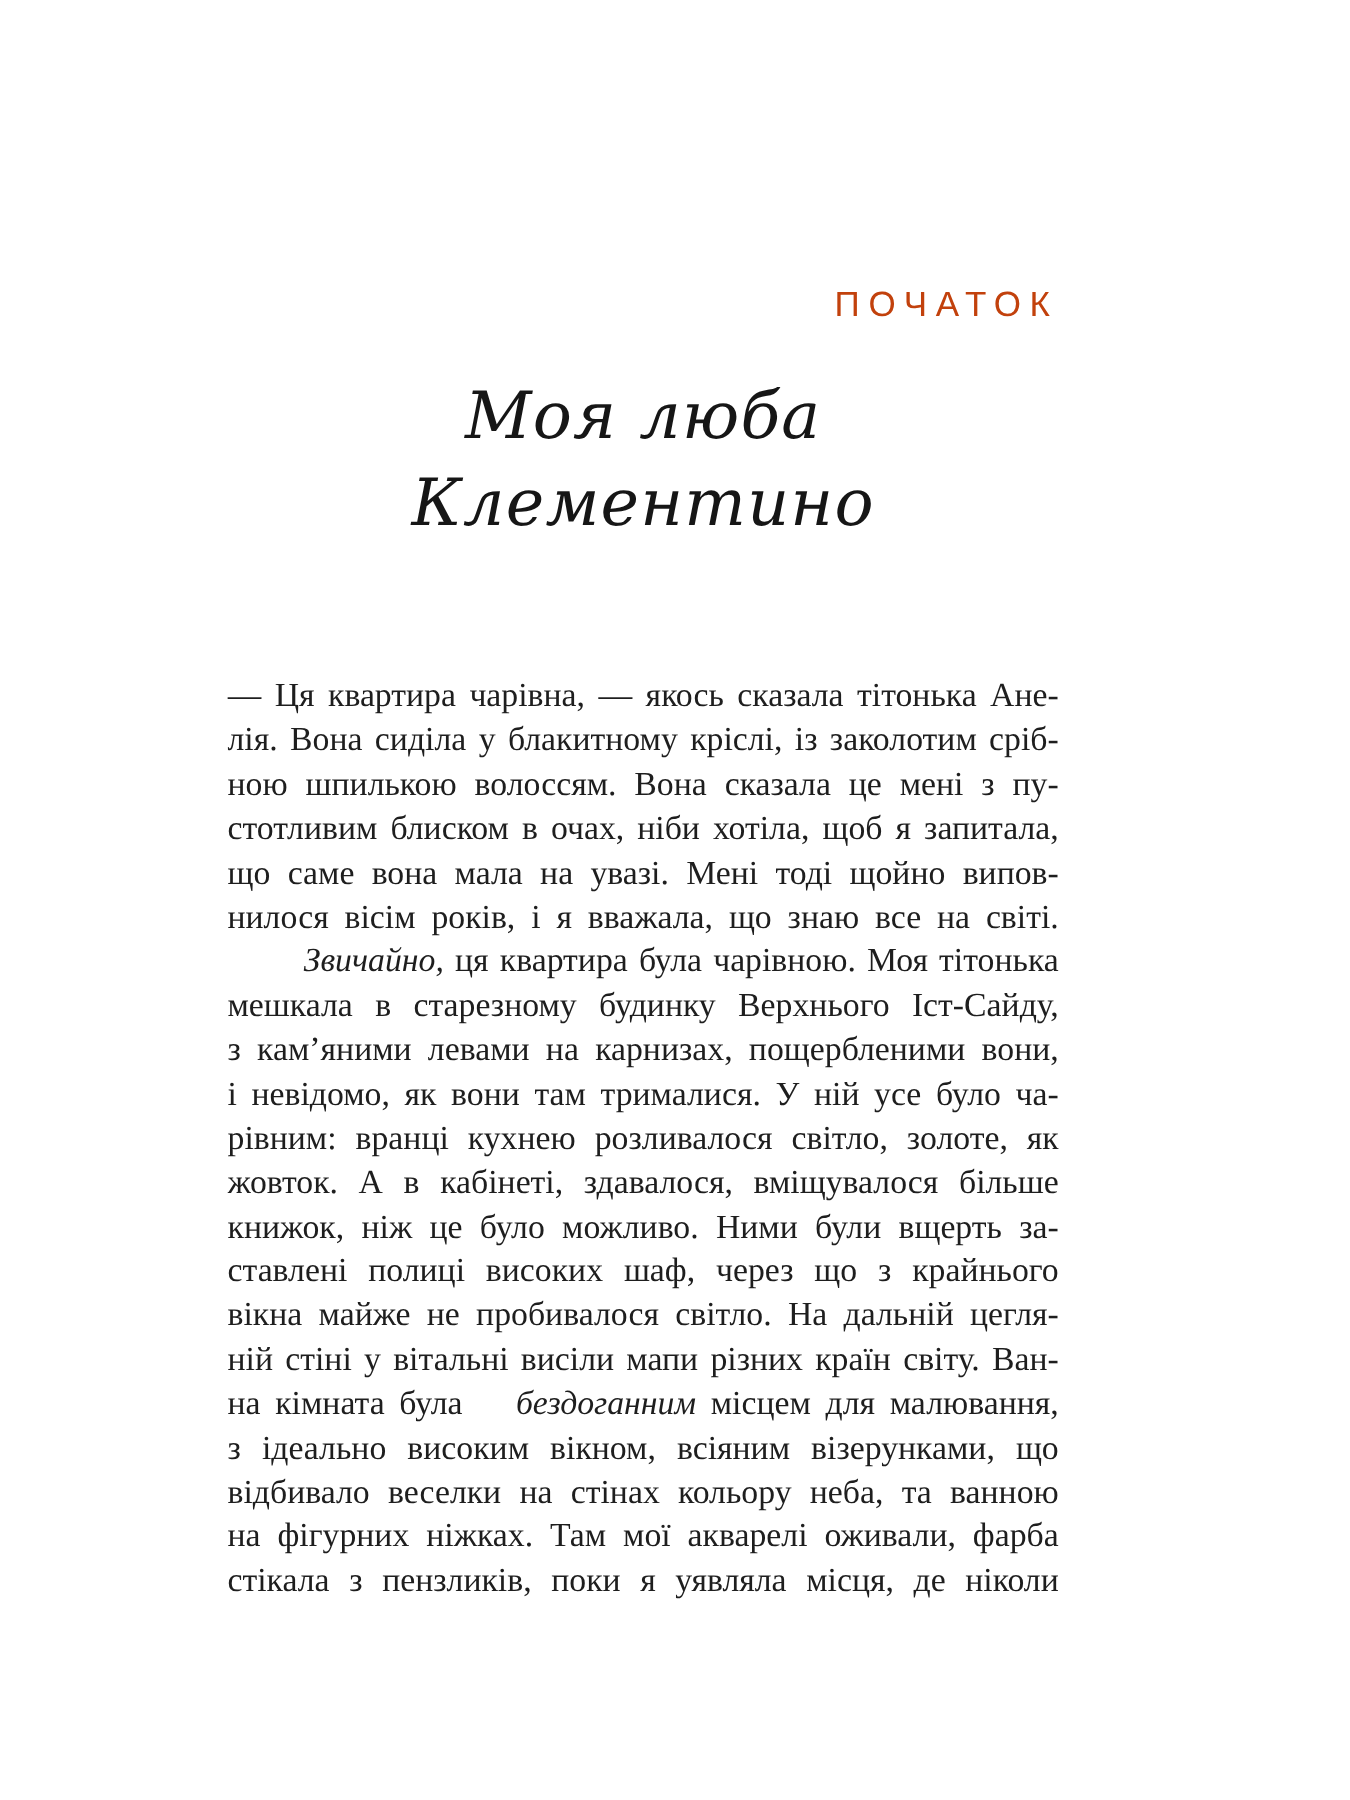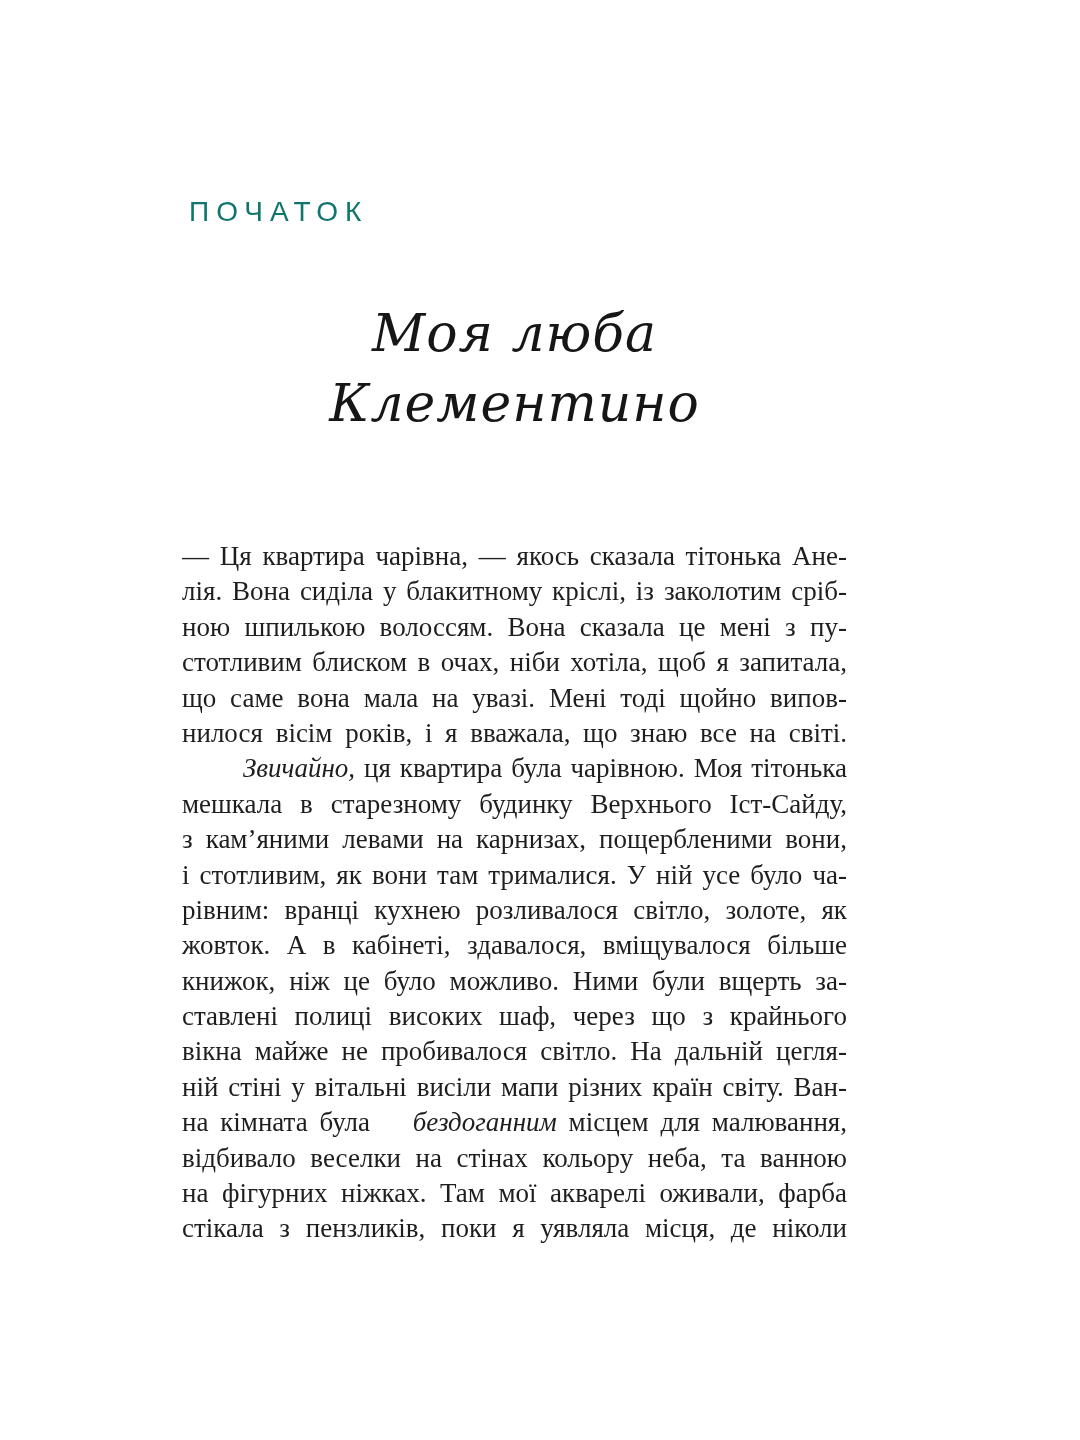--- a/index.html
+++ b/index.html
@@ -11,28 +11,28 @@
     overflow: hidden;
     font-family: "Liberation Serif", serif;
   }
   .content {
     position: absolute;
     left: 182px; top: 0;
     width: 665px; height: 1440px;
   }
   .section-label {
     position: absolute;
-    top: 196px; left: 0; right: 0;
-    text-align: left;
+    top: 228px; left: 0; right: 0;
+    text-align: right;
     font-family: "Liberation Sans", sans-serif;
     font-weight: 300;
     font-size: 28px;
     letter-spacing: 7px;
     text-indent: 7px;
-    color: #0f766e;
+    color: #c2410c;
   }
   .chapter-title {
     position: absolute;
     top: 298px; left: 0; right: 0;
     text-align: center;
     font-family: "DejaVu Serif", serif;
     font-style: italic;
     font-size: 52px;
     line-height: 70px;
     letter-spacing: 1px;
@@ -69,25 +69,26 @@
   <div class="body-text">
       <div class="line"><span>— Ця квартира чарівна, — якось сказала тітонька Ане-</span></div>
       <div class="line"><span>лія. Вона сиділа у блакитному кріслі, із заколотим сріб-</span></div>
       <div class="line"><span>ною шпилькою волоссям. Вона сказала це мені з пу-</span></div>
       <div class="line"><span>стотливим блиском в очах, ніби хотіла, щоб я запитала,</span></div>
       <div class="line"><span>що саме вона мала на увазі. Мені тоді щойно випов-</span></div>
       <div class="line"><span>нилося вісім років, і я вважала, що знаю все на світі.</span></div>
       <div class="line indent"><span class="it">Звичайно,</span><span> ця квартира була чарівною. Моя тітонька</span></div>
       <div class="line"><span>мешкала в старезному будинку Верхнього Іст-Сайду,</span></div>
       <div class="line"><span>з кам’яними левами на карнизах, пощербленими вони,</span></div>
-      <div class="line"><span>і стотливим, як вони там трималися. У ній усе було ча-</span></div>
+      <div class="line"><span>і невідомо, як вони там трималися. У ній усе було ча-</span></div>
       <div class="line"><span>рівним: вранці кухнею розливалося світло, золоте, як</span></div>
       <div class="line"><span>жовток. А в кабінеті, здавалося, вміщувалося більше</span></div>
       <div class="line"><span>книжок, ніж це було можливо. Ними були вщерть за-</span></div>
       <div class="line"><span>ставлені полиці високих шаф, через що з крайнього</span></div>
       <div class="line"><span>вікна майже не пробивалося світло. На дальній цегля-</span></div>
       <div class="line"><span>ній стіні у вітальні висіли мапи різних країн світу. Ван-</span></div>
       <div class="line"><span>на кімната була </span><span class="it">бездоганним</span><span> місцем для малювання,</span></div>
+      <div class="line"><span>з ідеально високим вікном, всіяним візерунками, що</span></div>
       <div class="line"><span>відбивало веселки на стінах кольору неба, та ванною</span></div>
       <div class="line"><span>на фігурних ніжках. Там мої акварелі оживали, фарба</span></div>
       <div class="line"><span>стікала з пензликів, поки я уявляла місця, де ніколи</span></div>
     </div>
 </div>
 
 </body></html>

